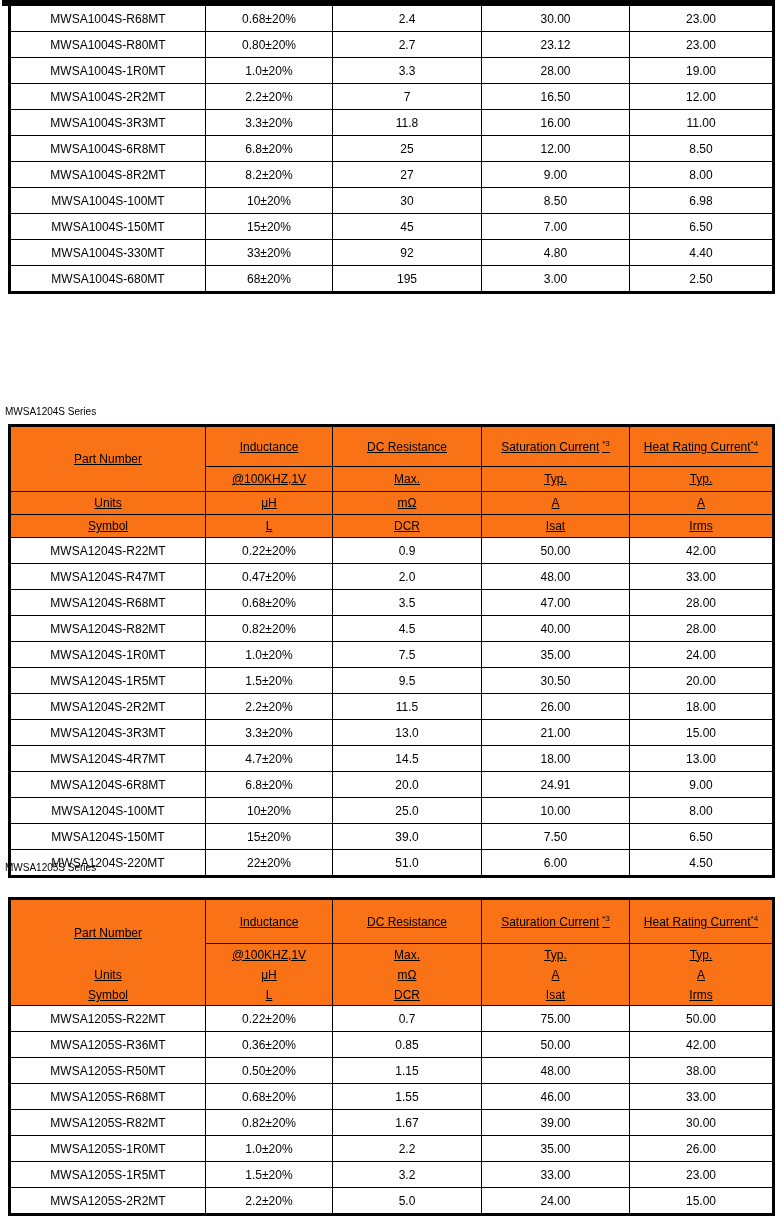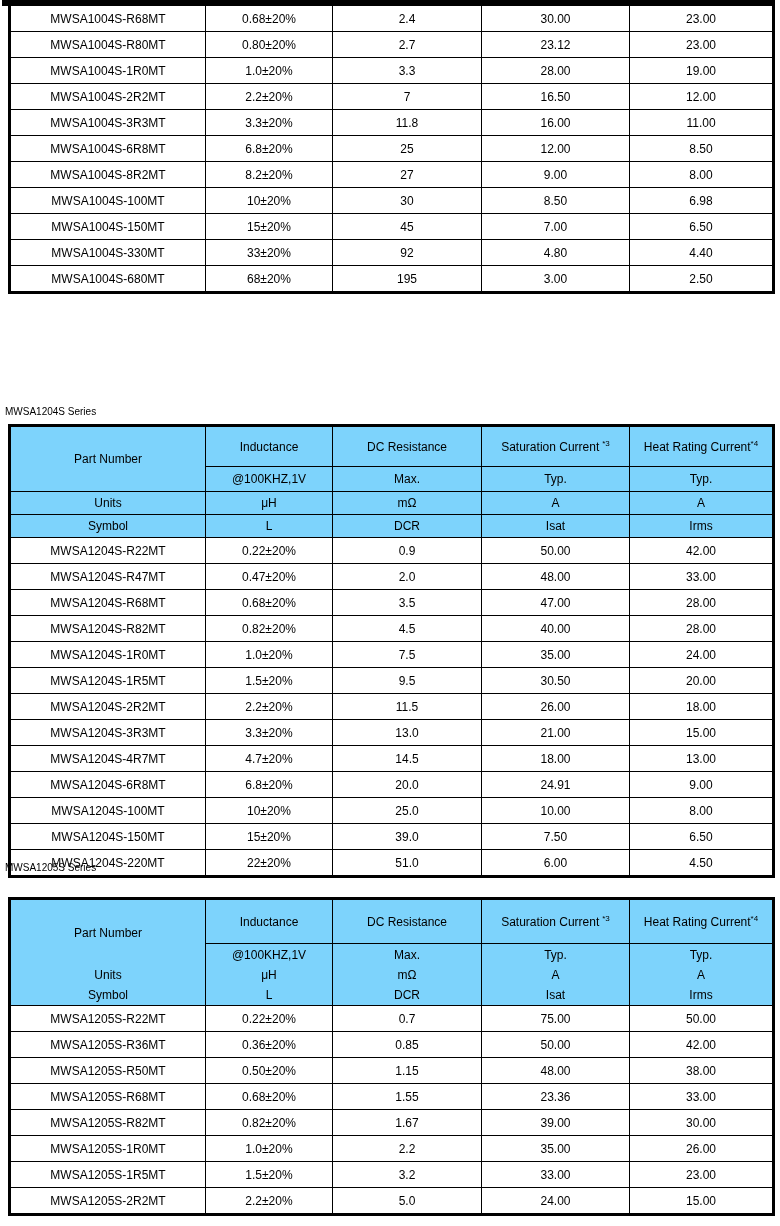--- a/index.html
+++ b/index.html
@@ -29,21 +29,21 @@
     border: 3px solid #000;
     font-size: 12px;
   }
   table.datatable td, table.datatable th {
     border: 1px solid #000;
     text-align: center; vertical-align: middle;
     padding: 0; overflow: hidden; white-space: nowrap;
     font-weight: normal; font-size: 12px;
   }
   table.datatable tbody td { height: 25px; background: #ffffff; }
-  table.datatable thead th { background: #7dd3fc; }
+  table.datatable thead th { background: #f97316; text-decoration: underline; }
 
   #t1004 { border-top: none; top: 5px; }
 
   
   #t1204 thead tr.ha th { height: 39px; }
   #t1204 thead tr.hb th { height: 24px; }
   #t1204 thead tr.hc th { height: 22px; }
   #t1204 thead tr.hd th { height: 22px; }
 
   
@@ -348,21 +348,21 @@
           <td>MWSA1205S-R50MT</td>
           <td>0.50±20%</td>
           <td>1.15</td>
           <td>48.00</td>
           <td>38.00</td>
         </tr>
         <tr>
           <td>MWSA1205S-R68MT</td>
           <td>0.68±20%</td>
           <td>1.55</td>
-          <td>23.36</td>
+          <td>46.00</td>
           <td>33.00</td>
         </tr>
         <tr>
           <td>MWSA1205S-R82MT</td>
           <td>0.82±20%</td>
           <td>1.67</td>
           <td>39.00</td>
           <td>30.00</td>
         </tr>
         <tr>

